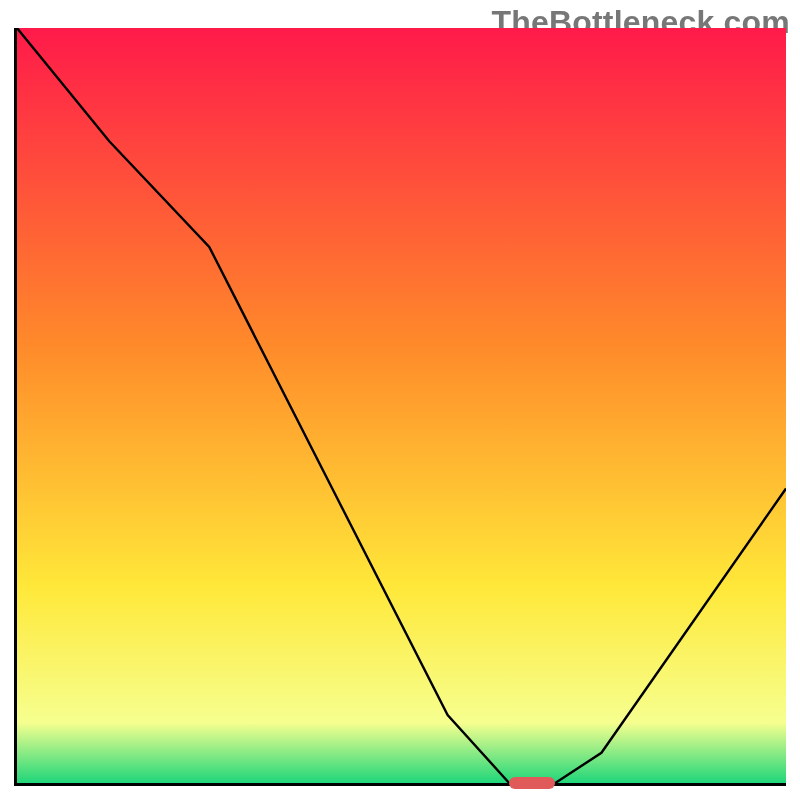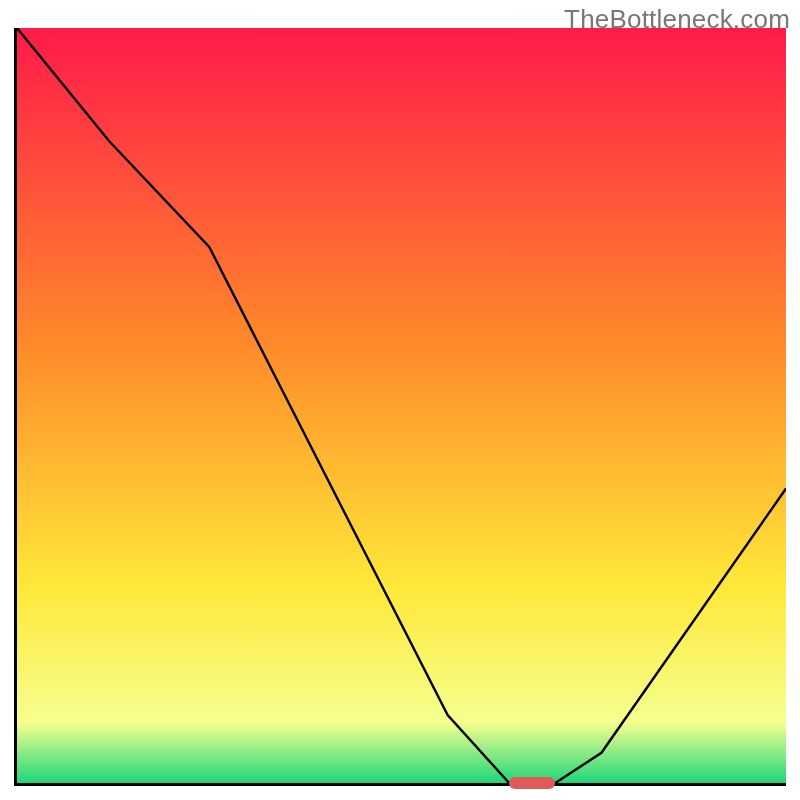--- a/index.html
+++ b/index.html
@@ -13,22 +13,22 @@
   }
   .stage {
     position: relative;
     width: 800px;
     height: 800px;
   }
   .watermark {
     position: absolute;
     top: 4px;
     right: 10px;
-    font-size: 26px;
-    font-weight: 400;
+    font-size: 32px;
+    font-weight: 700;
     color: #777;
     user-select: none;
     letter-spacing: 0.2px;
   }
   .plot-frame {
     position: absolute;
     left: 14px;
     top: 28px;
     width: 772px;
     height: 758px;

